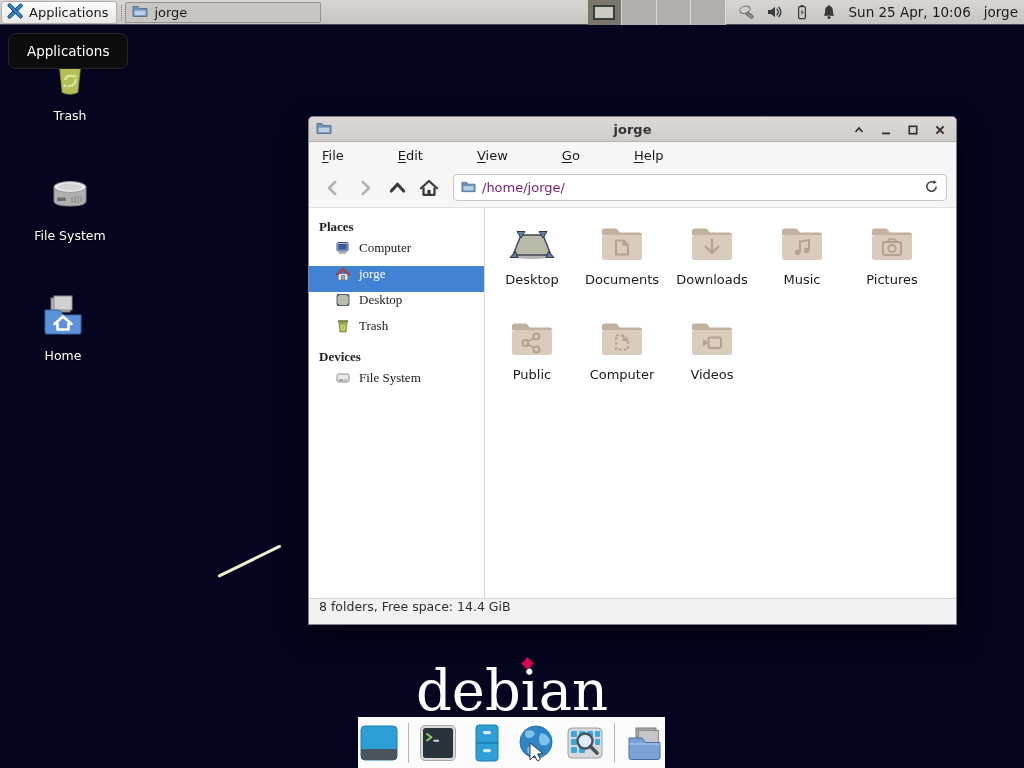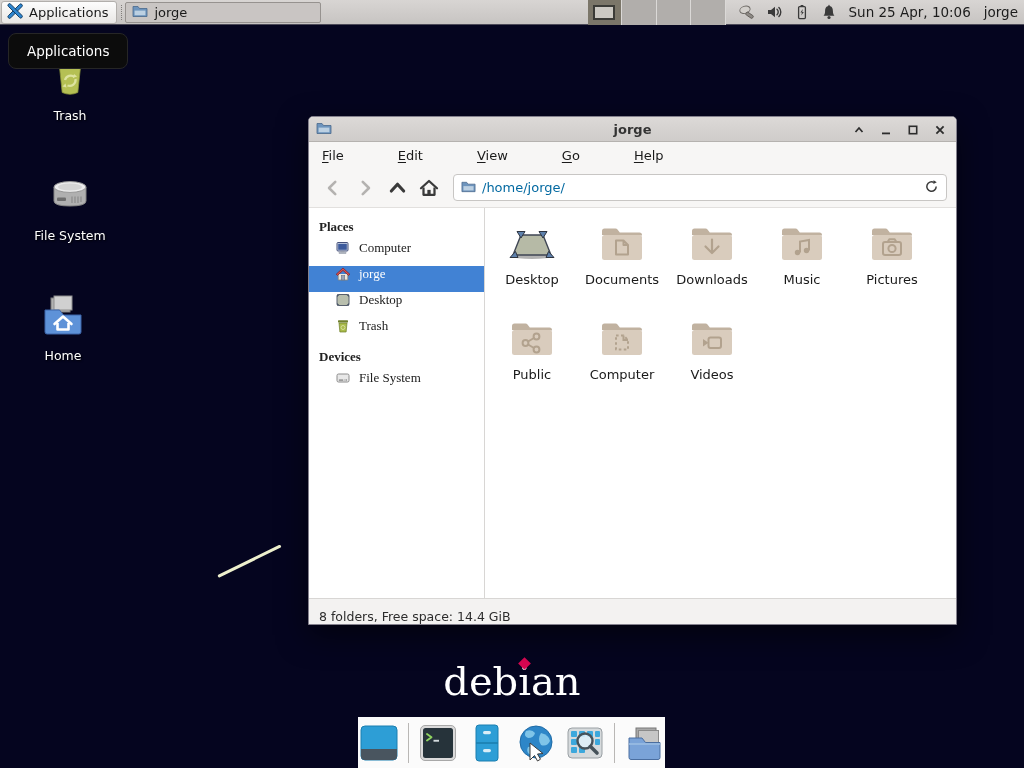--- a/index.html
+++ b/index.html
@@ -83,49 +83,49 @@
   .fm-menubar .mi { padding:4px 9px; }
   .mn { text-decoration:underline; text-underline-offset:2px; }
 
   .fm-toolbar { height:40px; background:#f7f6f5; display:flex; align-items:center; padding:0 9px; gap:2px; flex:0 0 auto; border-bottom:1px solid #e2e0de; }
   .tb-btn { width:30px; height:30px; display:flex; align-items:center; justify-content:center; border-radius:3px; }
   .path-entry {
     flex:1; height:27px; margin-left:7px; background:#fff;
     border:1px solid #c8c6c4; border-radius:4px;
     display:flex; align-items:center; padding:0 7px; gap:6px;
   }
-  .path-entry input { flex:1; border:none; outline:none; font:13px "DejaVu Sans",sans-serif; color:#0369a1; background:transparent; }
+  .path-entry input { flex:1; border:none; outline:none; font:13px "DejaVu Sans",sans-serif; color:#701a75; background:transparent; }
 
   .fm-body { flex:1; display:flex; min-height:0; }
   .fm-sidebar { width:176px; border-right:1px solid #d8d6d4; background:#fff; padding-top:6px; flex:0 0 auto;font-family:Liberation Serif, serif; }
   .sb-header { font-weight:bold; color:#222; padding:5px 10px 5px 10px; }
   .sb-item { height:26px; display:flex; gap:8px; padding-left:26px; }
   .sb-item.selected { background:#4182d4; color:#fff; }
   .sb-item svg { flex:0 0 auto; }
 
   .fm-files {
     flex:1; background:#fff; padding:14px 0 0 2px;
     display:grid; grid-template-columns:repeat(5,90px); grid-auto-rows:95px;
     justify-items:center; align-content:start;
   }
   .file-item { width:88px; display:flex; flex-direction:column; align-items:center; }
   .file-item .lbl { margin-top:2px; font-size:13px; color:#1a1a1a; text-align:center; }
 
   .fm-status {
     height:26px; background:#f3f2f1; border-top:1px solid #d8d6d4;
-    display:flex; align-items:flex-end; padding-left:10px;
+    display:flex; align-items:flex-start; padding-left:10px;
     font-size:12.5px; color:#2d2d2d; flex:0 0 auto;
   }
 
   
   .debian { position:absolute; left:0; top:658px; width:1024px; text-align:center; z-index:5; }
   .debian .txt {
     position:relative; display:inline-block;
     font-family:"DejaVu Serif","Liberation Serif",serif;
-    font-size:40px; color:#fff; letter-spacing:0;
+    font-size:56px; color:#fff; letter-spacing:0;
   }
   .debian .diamond {
     position:absolute; left:55.5%; top:1px; width:9px; height:9px;
     background:#d70751; transform:rotate(45deg);
   }
 
   
   .dock {
     position:absolute; left:358px; top:717px; width:307px; height:51px;
     background:#fbfbfb; display:flex; align-items:center; justify-content:center;

